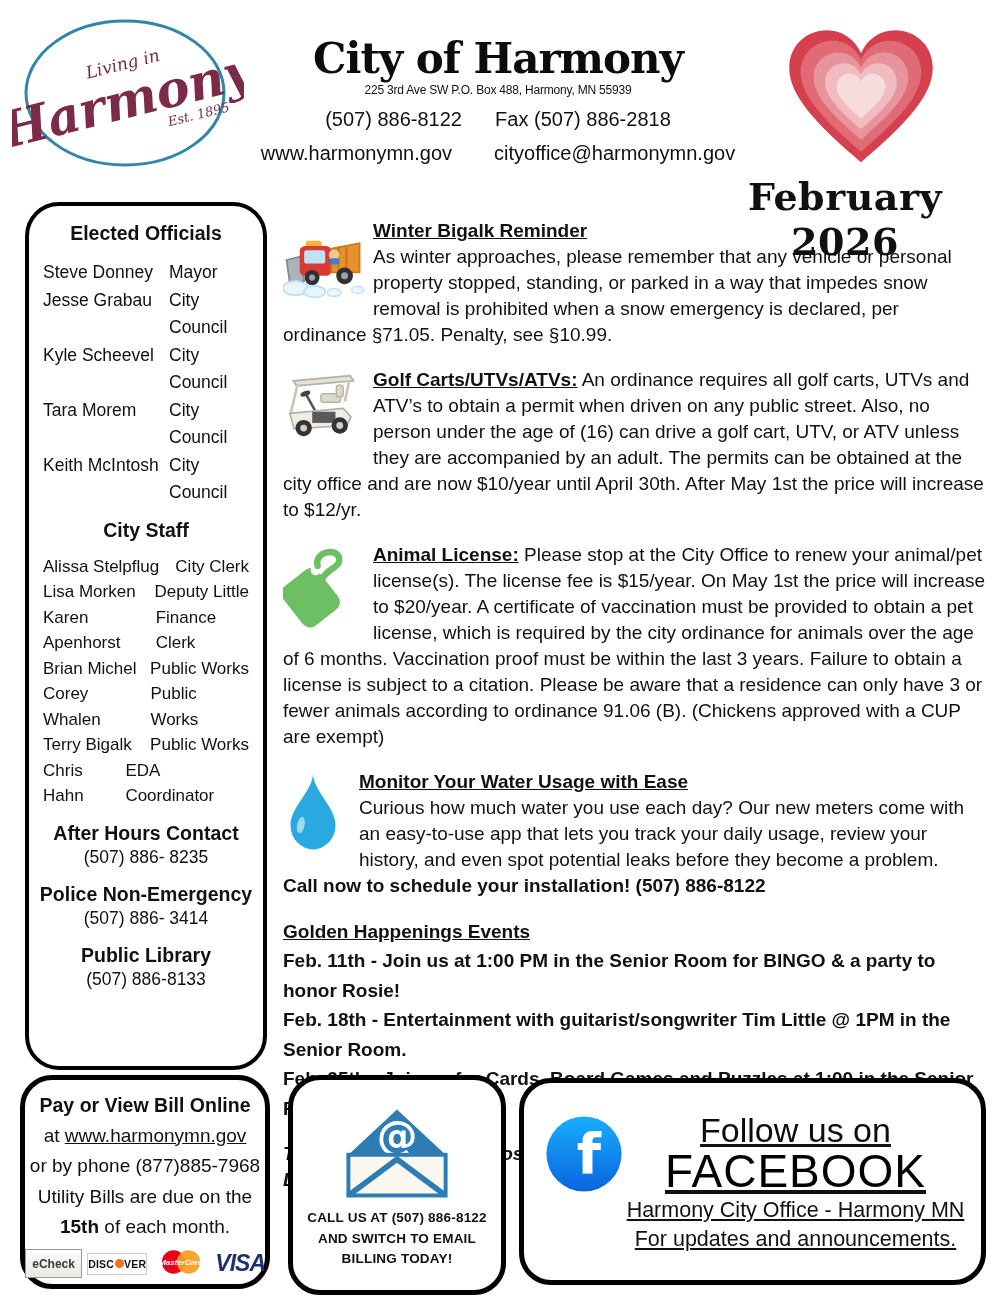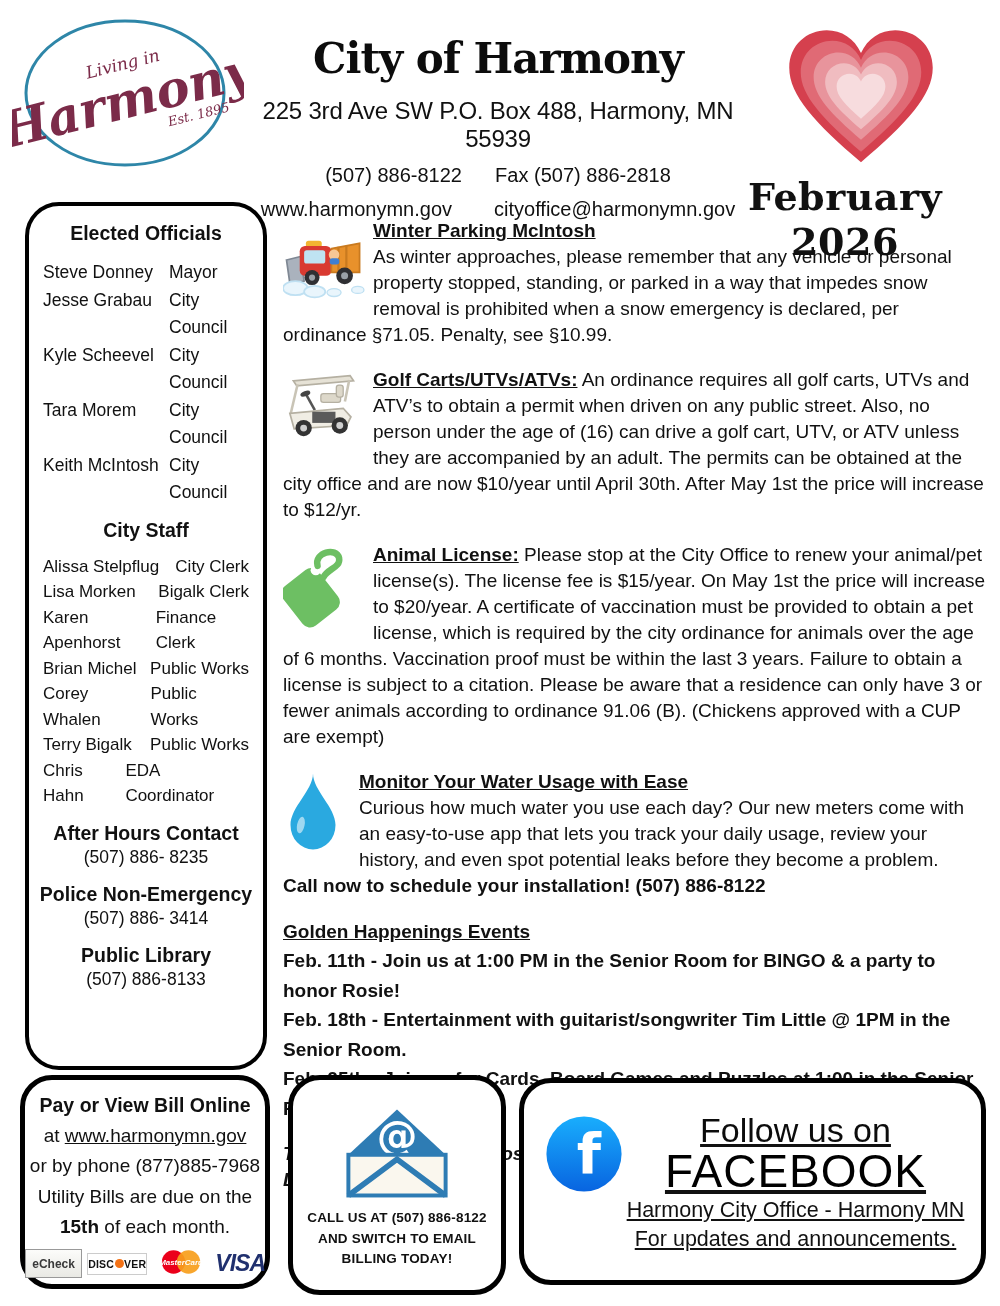--- a/index.html
+++ b/index.html
@@ -3,21 +3,21 @@
 <meta charset="utf-8">
 <style>
   * { box-sizing: border-box; margin: 0; padding: 0; }
   body { background: #fff; font-family: "Liberation Sans", sans-serif; }
   .page { position: relative; width: 1000px; height: 1306px; background: #fff; color: #111; overflow: hidden; }
 
   
   .logo { position: absolute; left: 12px; top: 14px; width: 232px; height: 158px; }
   .masthead { position: absolute; left: 248px; top: 34px; width: 500px; text-align: center; }
   .city-title { font-family: "DejaVu Serif", serif; font-weight: bold; font-size: 42px; letter-spacing: -1px; color: #0c0c0c; }
-  .addr { margin-top: 14px; font-size: 24px; letter-spacing: -0.2px; }
+  .addr { font-size: 12px; letter-spacing: -0.2px; }
   .phone-line { margin-top: 11px; font-size: 20px; }
   .web-line { margin-top: 11px; font-size: 20px; display: flex; justify-content: center; gap: 42px; }
   .heart-wrap { position: absolute; left: 766px; top: 22px; width: 190px; height: 150px; }
   .issue-date { position: absolute; left: 720px; top: 174px; width: 250px; text-align: center;
                 font-family: "DejaVu Serif", serif; font-weight: bold; font-size: 38px; letter-spacing: 0.5px; }
 
   
   .sidebar { position: absolute; left: 25px; top: 202px; width: 242px; height: 868px;
              border: 4px solid #000; border-radius: 34px; padding: 12px 8px; overflow: hidden; }
   .sb-h { text-align: center; font-weight: bold; font-size: 19.5px; }
@@ -142,21 +142,21 @@
     </div>
 
     <div class="sb-h staff-h">City Staff</div>
     <div class="staff">
       <div class="row">
           <span>Alissa Stelpflug</span>
           <span>City Clerk</span>
         </div>
       <div class="row">
           <span>Lisa Morken</span>
-          <span>Bigalk Clerk</span>
+          <span>Deputy Little</span>
         </div>
       <div class="row">
           <span>Karen Apenhorst</span>
           <span>Finance Clerk</span>
         </div>
       <div class="row">
           <span>Brian Michel</span>
           <span>Public Works</span>
         </div>
       <div class="row">
@@ -208,21 +208,21 @@
           <circle cx="33" cy="64" r="8.5" fill="#2f2f33"></circle>
             <circle cx="33" cy="64" r="3.5" fill="#9aa0a8"></circle>
           <circle cx="70" cy="62" r="9.5" fill="#2f2f33"></circle>
             <circle cx="70" cy="62" r="4" fill="#9aa0a8"></circle>
           <ellipse cx="14" cy="76" rx="14" ry="8" fill="#e9f5fc" stroke="#bfe0f2" stroke-width="2"></ellipse>
           <ellipse cx="36" cy="80" rx="12" ry="6.5" fill="#e9f5fc" stroke="#bfe0f2" stroke-width="2"></ellipse>
           <ellipse cx="58" cy="81" rx="8" ry="4.5" fill="#e9f5fc" stroke="#bfe0f2" stroke-width="1.5"></ellipse>
           <ellipse cx="85" cy="78" rx="7" ry="4" fill="#e9f5fc" stroke="#bfe0f2" stroke-width="1.5"></ellipse>
         </svg>
       </div>
-      <div class="h-underline">Winter Parking McIntosh</div>
+      <div class="h-underline">Winter Bigalk Reminder</div>
       <span>As winter approaches, please remember that any vehicle or personal property stopped, standing, or parked in a way that impedes snow removal is prohibited when a snow emergency is declared, per ordinance §71.05.  Penalty, see §10.99.</span>
     </div>
 
     <div class="section">
       <div class="icon-float">
         <svg width="86" height="80" viewBox="0 0 100 85">
           <polygon points="12,12 78,6 82,12 16,18" fill="#e6e2d6" stroke="#b5b0a2" stroke-width="2"></polygon>
           <line x1="17" y1="16" x2="9" y2="50" stroke="#c9c4b6" stroke-width="3"></line>
           <line x1="77" y1="11" x2="72" y2="36" stroke="#c9c4b6" stroke-width="3"></line>
           <line x1="27" y1="28" x2="37" y2="46" stroke="#555" stroke-width="3"></line>

